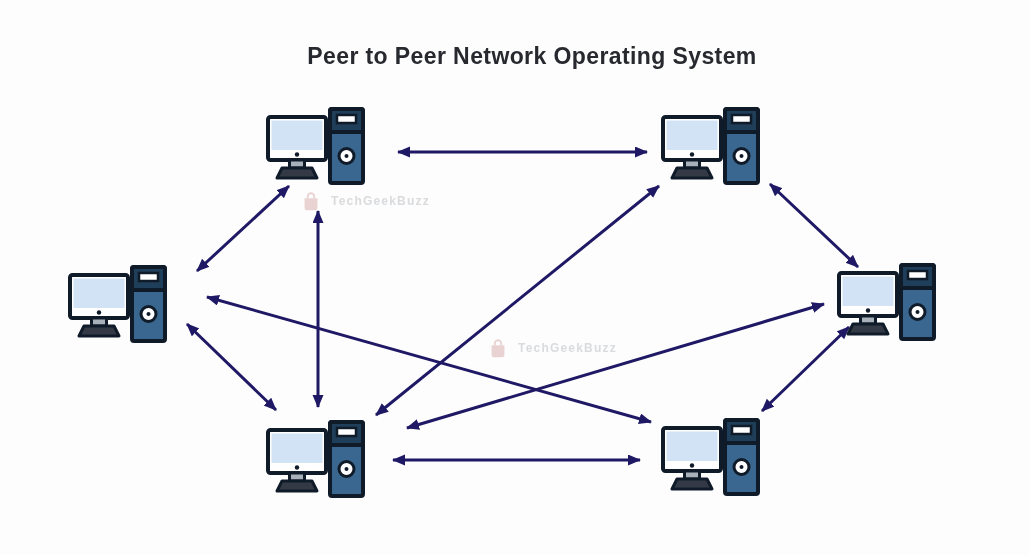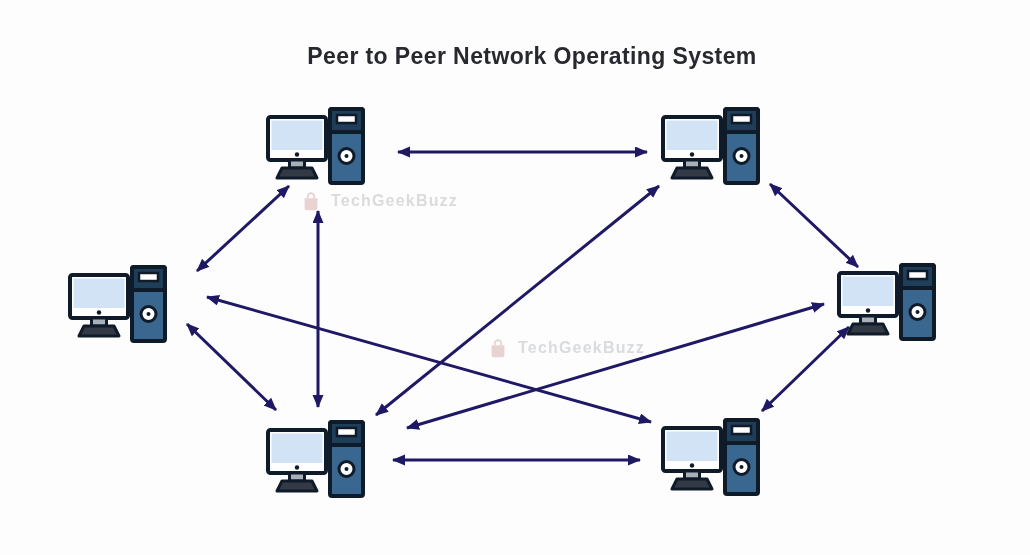--- a/index.html
+++ b/index.html
@@ -34,21 +34,21 @@
     top: 0;
   }
   .watermark {
     position: absolute;
     display: flex;
     align-items: center;
     gap: 9px;
     pointer-events: none;
   }
   .watermark .wm-text {
-    font-size: 16px;
+    font-size: 12px;
     font-weight: 700;
     letter-spacing: 1.2px;
     color: var(--watermark-text, #d9dbdd);
   }
   .watermark .wm-logo {
     width: 22px;
     height: 22px;
   }
   .wm1 { left: 300px; top: 190px; }
   .wm2 { left: 487px; top: 337px; }

